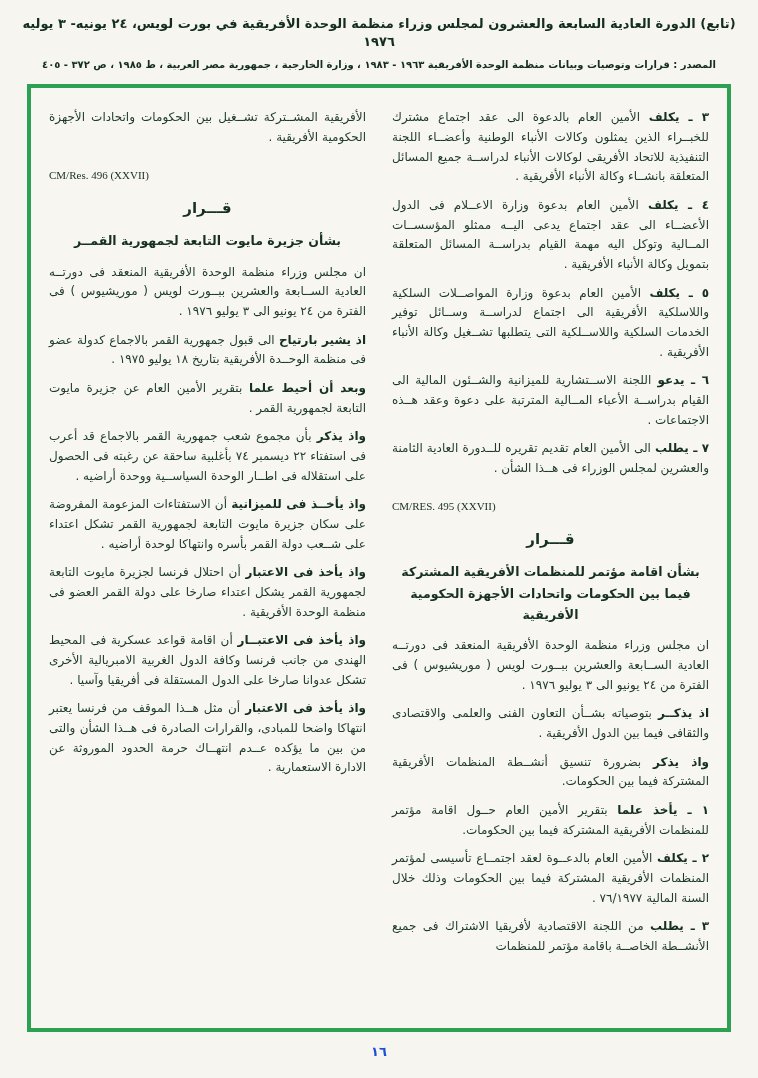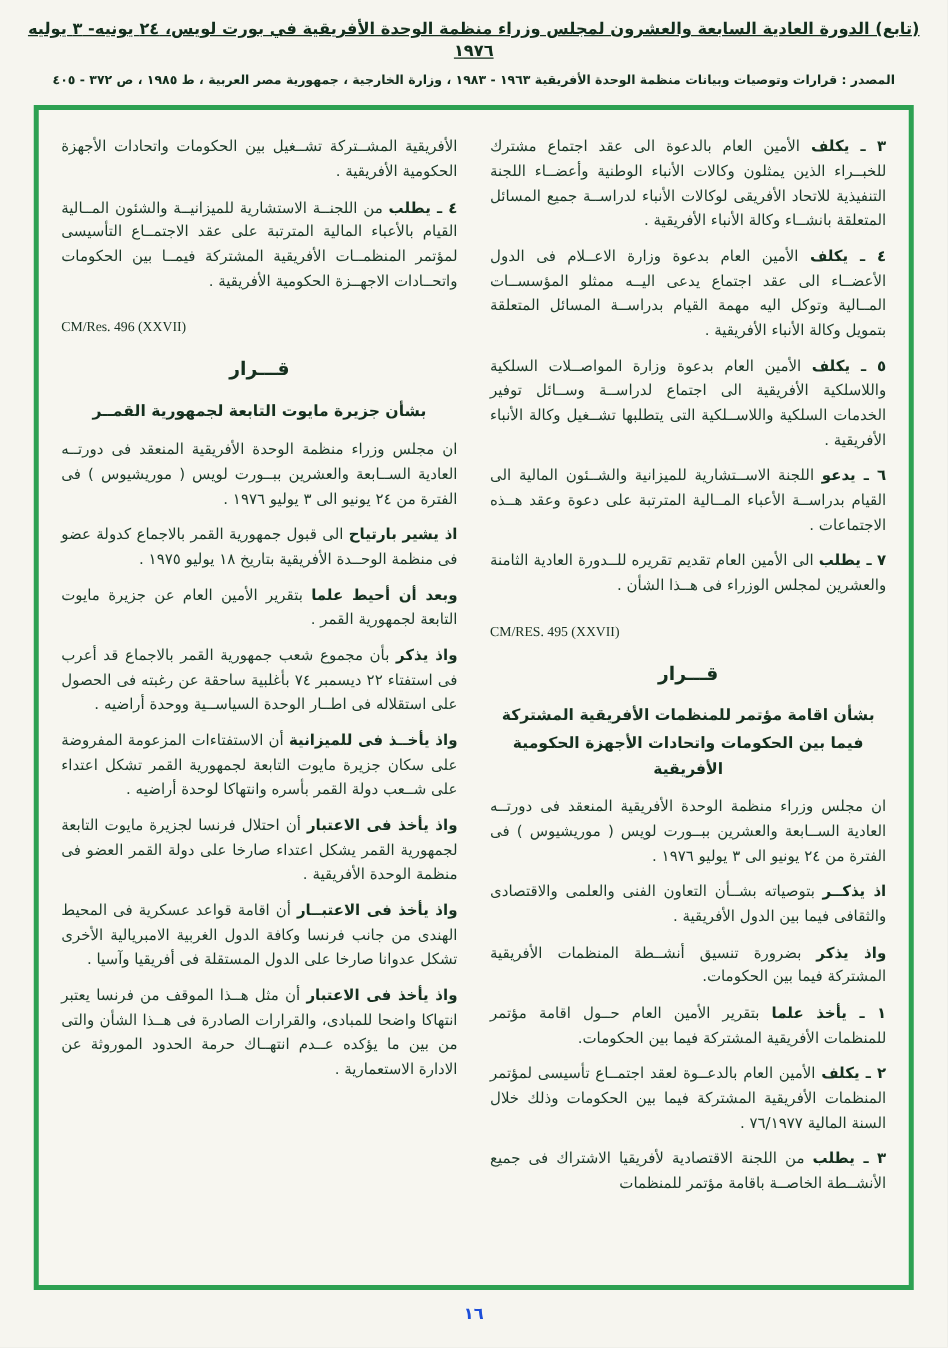--- a/index.html
+++ b/index.html
@@ -8,21 +8,21 @@
     width: 758px;
     height: 1078px;
     background: #f6f5ef;
     overflow: hidden;
     font-family: "DejaVu Sans", sans-serif;
     color: #1d3a29;
     margin: 0 auto;
     position: relative;
   }
   .header { text-align: center; padding: 15px 22px 0; color: #132e1d; }
-  .header .h1 { font-size: 13px; font-weight: bold; line-height: 1.4; text-decoration: underline; }
+  .header .h1 { font-size: 13px; font-weight: bold; line-height: 1.4; }
   .header .h2 { font-size: 10px; font-weight: bold; margin-top: 7px; line-height: 1.4; }
   .frame {
     margin: 12px 27px 0;
     height: 948px;
     border: 4px solid #2da152;
     padding: 20px 18px 8px;
     display: flex;
     gap: 26px;
     overflow: hidden;
     background: #f7f6f0;
@@ -91,21 +91,20 @@
         <div class="res-subject">بشأن اقامة مؤتمر للمنظمات الأفريقية المشتركة فيما بين الحكومات واتحادات الأجهزة الحكومية الأفريقية</div>
         <div class="para">ان مجلس وزراء منظمة الوحدة الأفريقية المنعقد فى دورتــه العادية الســابعة والعشرين ببــورت لويس ( موريشيوس ) فى الفترة من ٢٤ يونيو الى ٣ يوليو ١٩٧٦ .</div>
         <div class="para"><b>اذ يذكــر</b> بتوصياته بشــأن التعاون الفنى والعلمى والاقتصادى والثقافى فيما بين الدول الأفريقية .</div>
         <div class="para"><b>واذ يذكر</b> بضرورة تنسيق أنشــطة المنظمات الأفريقية المشتركة فيما بين الحكومات.</div>
         <div class="para"><b>١ ـ يأخذ علما</b> بتقرير الأمين العام حــول اقامة مؤتمر للمنظمات الأفريقية المشتركة فيما بين الحكومات.</div>
         <div class="para"><b>٢ ـ يكلف</b> الأمين العام بالدعــوة لعقد اجتمــاع تأسيسى لمؤتمر المنظمات الأفريقية المشتركة فيما بين الحكومات وذلك خلال السنة المالية ٧٦/١٩٧٧ .</div>
         <div class="para"><b>٣ ـ يطلب</b> من اللجنة الاقتصادية لأفريقيا الاشتراك فى جميع الأنشــطة الخاصــة باقامة مؤتمر للمنظمات</div>
       </div>
     <div class="col">
         <div class="para">الأفريقية المشــتركة تشــغيل بين الحكومات واتحادات الأجهزة الحكومية الأفريقية .</div>
-        <div class="para"><b>٤ ـ يطلب</b> من اللجنــة الاستشارية للميزانيــة والشئون المــالية القيام بالأعباء المالية المترتبة على عقد الاجتمــاع التأسيسى لمؤتمر المنظمــات الأفريقية المشتركة فيمــا بين الحكومات واتحــادات الاجهــزة الحكومية الأفريقية .</div>
         <div class="rescode" dir="ltr">CM/Res. 496 (XXVII)</div>
         <div class="res-title">قـــرار</div>
         <div class="res-subject">بشأن جزيرة مايوت التابعة لجمهورية القمــر</div>
         <div class="para">ان مجلس وزراء منظمة الوحدة الأفريقية المنعقد فى دورتــه العادية الســابعة والعشرين ببــورت لويس ( موريشيوس ) فى الفترة من ٢٤ يونيو الى ٣ يوليو ١٩٧٦ .</div>
         <div class="para"><b>اذ يشير بارتياح</b> الى قبول جمهورية القمر بالاجماع كدولة عضو فى منظمة الوحــدة الأفريقية بتاريخ ١٨ يوليو ١٩٧٥ .</div>
         <div class="para"><b>وبعد أن أحيط علما</b> بتقرير الأمين العام عن جزيرة مايوت التابعة لجمهورية القمر .</div>
         <div class="para"><b>واذ يذكر</b> بأن مجموع شعب جمهورية القمر بالاجماع قد أعرب فى استفتاء ٢٢ ديسمبر ٧٤ بأغلبية ساحقة عن رغبته فى الحصول على استقلاله فى اطــار الوحدة السياســية ووحدة أراضيه .</div>
         <div class="para"><b>واذ يأخــذ فى للميزانية</b> أن الاستفتاءات المزعومة المفروضة على سكان جزيرة مايوت التابعة لجمهورية القمر تشكل اعتداء على شــعب دولة القمر بأسره وانتهاكا لوحدة أراضيه .</div>
         <div class="para"><b>واذ يأخذ فى الاعتبار</b> أن احتلال فرنسا لجزيرة مايوت التابعة لجمهورية القمر يشكل اعتداء صارخا على دولة القمر العضو فى منظمة الوحدة الأفريقية .</div>
         <div class="para"><b>واذ يأخذ فى الاعتبــار</b> أن اقامة قواعد عسكرية فى المحيط الهندى من جانب فرنسا وكافة الدول الغربية الامبريالية الأخرى تشكل عدوانا صارخا على الدول المستقلة فى أفريقيا وآسيا .</div>

